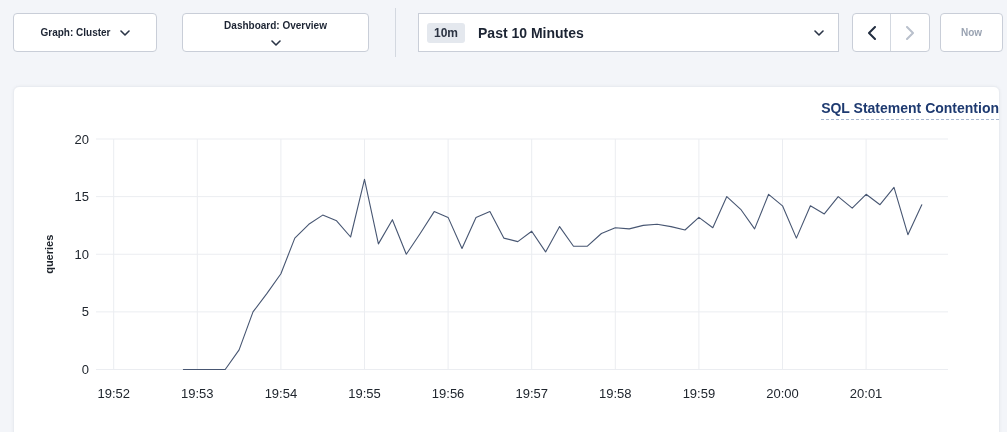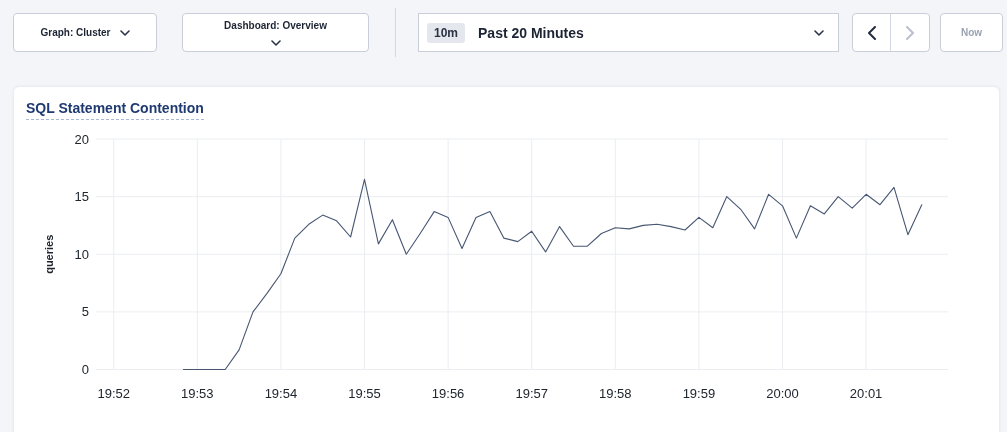--- a/index.html
+++ b/index.html
@@ -44,21 +44,21 @@
   .arrowgroup .cell:first-child { border-right:1px solid #d3d8e0; }
   .btn-now {
     left:940px; width:63px; color:#9aa3b2; cursor:default;
   }
   
   .panel {
     position:absolute; left:13px; top:86px; width:987px; height:400px;
     background:#fff; border:1px solid #e9ecf1; border-radius:6px;
     box-shadow:0 0 3px rgba(60,70,90,.06);
   }
-  .chart-title-row { position:absolute; top:12px; left:12px; right:0; text-align:left;text-decoration:underline; }
+  .chart-title-row { position:absolute; top:12px; left:0; right:0; text-align:right;text-decoration:underline; }
   .chart-title {
     display:inline-block; font-size:14px; font-weight:700; color:#1e3a70;
     border-bottom:1px dashed #a9b8d0; padding-bottom:3px; cursor:pointer;
   }
   .chart-svg { position:absolute; left:0; top:0; }
   svg text {
     font-family:"Liberation Sans", sans-serif;
     font-size:13px; fill:#20262e;
   }
   svg text.ylab { font-size:11px; font-weight:700; }
@@ -75,21 +75,21 @@
   </div>
   <div class="btn dd-dashboard">
     <span>Dashboard: Overview</span>
     <svg width="10" height="6" viewBox="0 0 10 6">
         <path d="M1 1l4 4 4-4" stroke="#2a3446" stroke-width="1.6" fill="none" stroke-linecap="round" stroke-linejoin="round"></path>
       </svg>
   </div>
   <div class="vdivider"></div>
   <div class="timepicker">
     <span class="badge">10m</span>
-    <span class="tp-label">Past 20 Minutes</span>
+    <span class="tp-label">Past 10 Minutes</span>
     <svg width="10" height="6" viewBox="0 0 10 6">
         <path d="M1 1l4 4 4-4" stroke="#2a3446" stroke-width="1.6" fill="none" stroke-linecap="round" stroke-linejoin="round"></path>
       </svg>
   </div>
   <div class="arrowgroup">
     <div class="cell">
       <svg width="8" height="14" viewBox="0 0 8 14">
           <path d="M7 1L1 7l6 6" stroke="#222d40" stroke-width="2" fill="none" stroke-linecap="round" stroke-linejoin="round"></path>
         </svg>
     </div>

